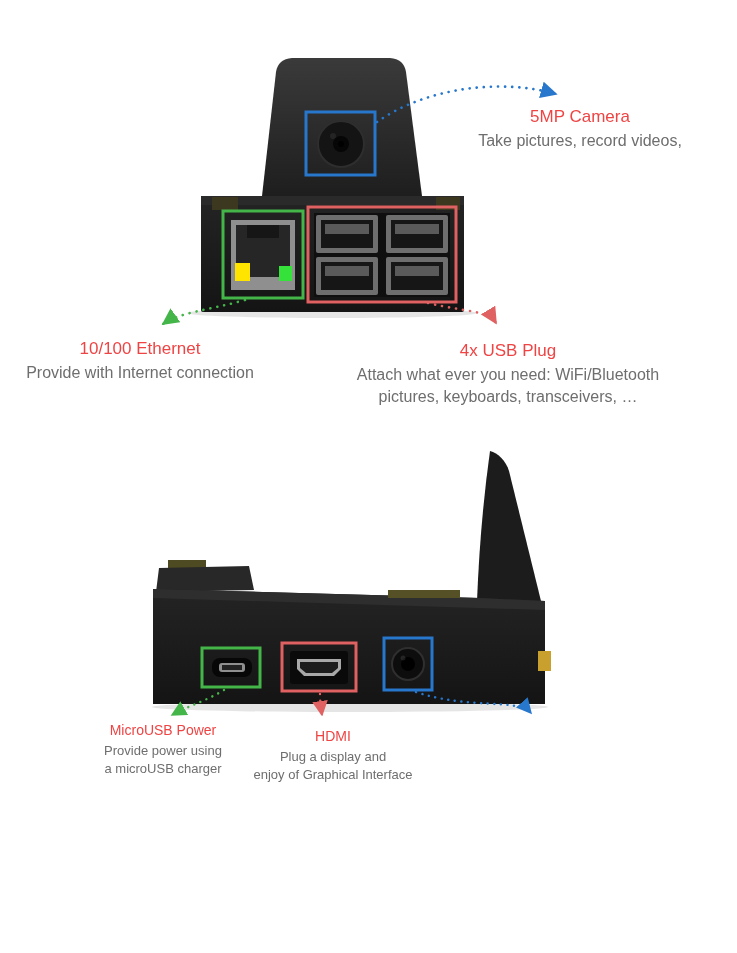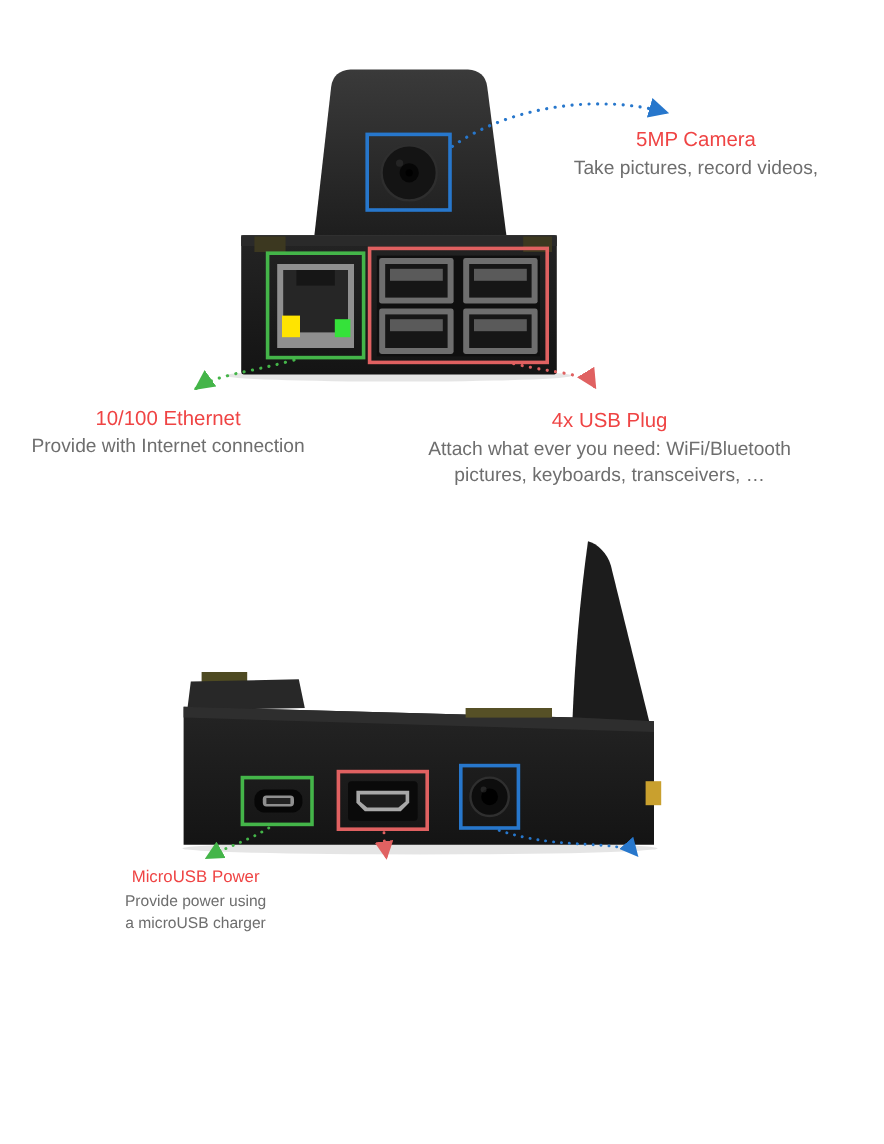--- a/index.html
+++ b/index.html
@@ -176,15 +176,20 @@
     <div class="desc">Attach what ever you need: WiFi/Bluetooth</div>
     <div class="desc">pictures, keyboards, transceivers, …</div>
   </div>
 
   <div class="label label-bottom" style="left:63px; top:688px; width:200px;margin-top:33px;">
     <div class="title">MicroUSB Power</div>
     <div class="desc">Provide power using</div>
     <div class="desc">a microUSB charger</div>
   </div>
 
+  <div class="label label-bottom" style="left:228px; top:727px; width:210px;">
+    <div class="title">HDMI</div>
+    <div class="desc">Plug a display and</div>
+    <div class="desc">enjoy of Graphical Interface</div>
+  </div>
 
 
 </div>
 
 </body></html>

